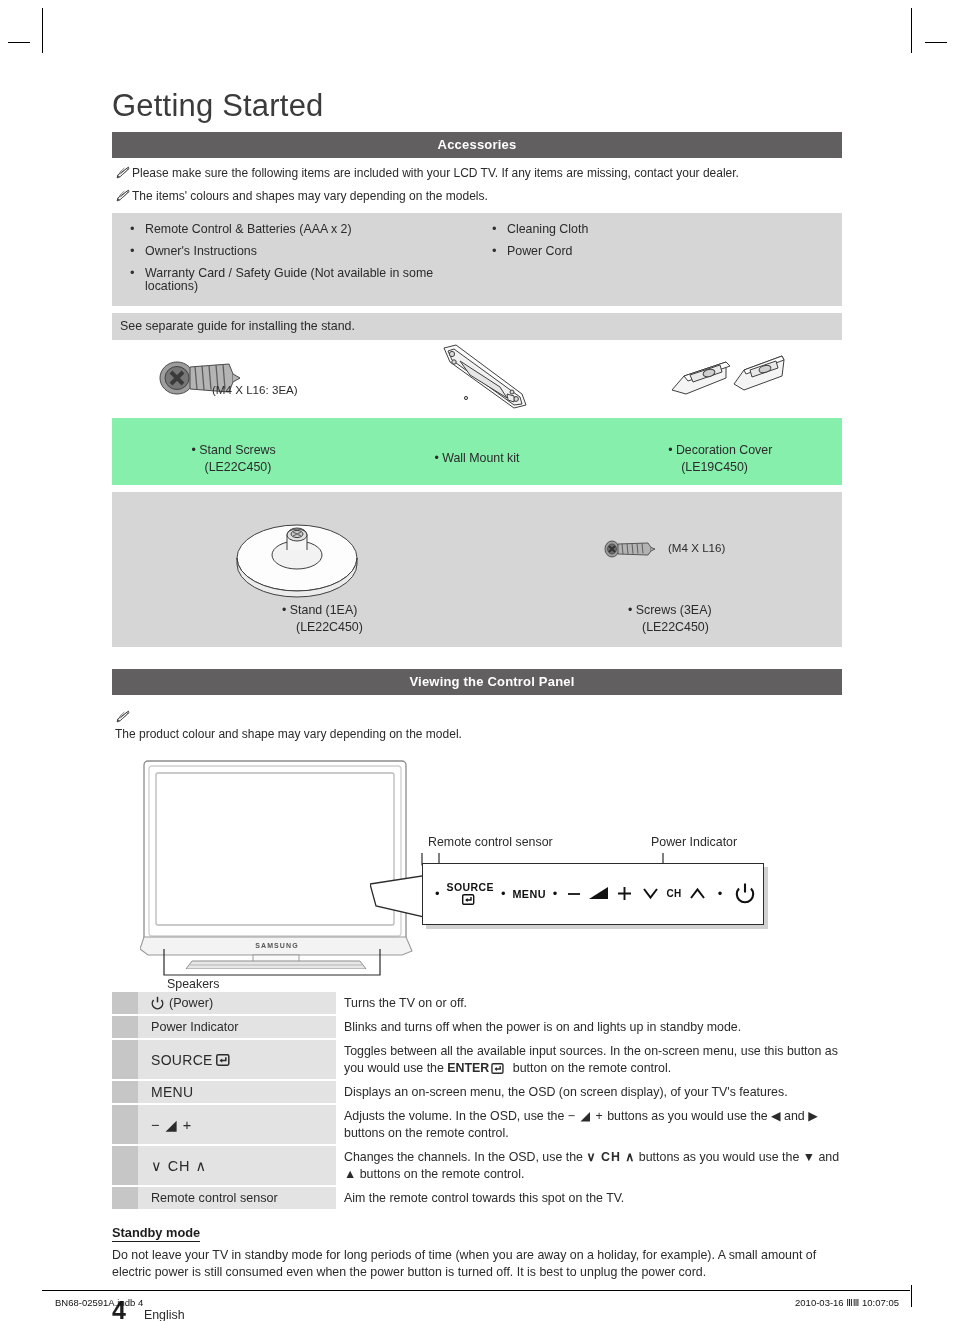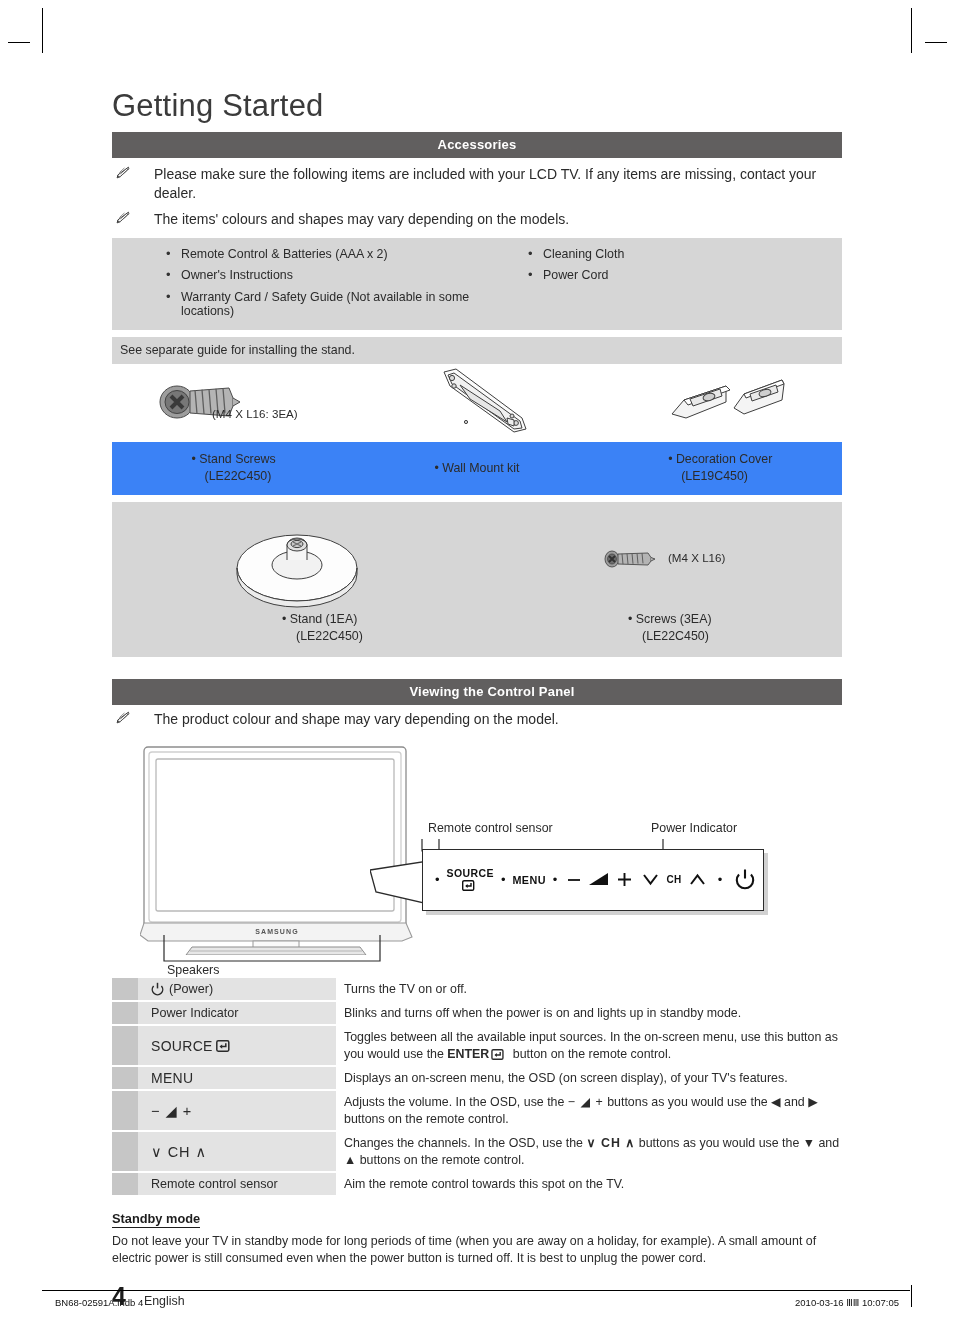--- a/index.html
+++ b/index.html
@@ -31,32 +31,32 @@
     background: #615f5f;
     color:#fff;
     text-align:center;
     font-weight:bold;
     font-size:13px;
     padding:5px 0 6px 0;
     letter-spacing:.2px;
   }
 
   .note {
-    display:flex; align-items:flex-start; gap:24px;
-    font-size:14px; line-height:1.35; color:#2b2b2b;
+    display:flex; align-items:flex-start; gap:2px;
+    font-size:12px; line-height:1.35; color:#2b2b2b;
     margin: 7px 0 0 3px;
   }
   .note .pencil { flex:0 0 auto; margin-top:1px; }
 
   .grayband { background:#d6d6d6; }
 
   .acclist {
     display:flex; padding:10px 0 12px 0;
   }
-  .acclist .col { width:50%;margin-left:36px; }
+  .acclist .col { width:50%; }
   .acclist ul { list-style:none; margin:0; padding:0; }
   .acclist li {
     font-size:12.4px; color:#2b2b2b;
     padding:0 0 8px 0; position:relative; padding-left:33px;
     line-height:1.1;
   }
   .acclist li:last-child { padding-bottom:0; }
   .acclist li:before {
     content:"•"; position:absolute; left:18px; top:-1px; font-size:13px; color:#333;
   }
@@ -66,23 +66,23 @@
   .standnote {
     background:#d6d6d6;
     font-size:12.4px; color:#2b2b2b;
     padding:6px 0 7px 8px;
     margin-top:7px;
   }
 
   .partsimgs { position:relative; height:78px; background:#fff; }
 
   .partslabels {
-    background:#3b82f6;
+    background:#86efac;
     display:flex;
-    padding:9px 0 10px 0;
+    padding:24px 0 10px 0;
     font-size:12.4px;
     color:#2b2b2b;
   }
   .partslabels .c { width:33.33%; text-align:center; line-height:1.35; }
   .partslabels .c .b { display:inline-block; text-align:left; }
   .partslabels .c .b:before { content:"•  "; }
   .partslabels .c .sub { display:block; padding-left:13px; }
 
   .standblock {
     background:#d6d6d6; margin-top:7px; height:155px; position:relative;
@@ -298,21 +298,21 @@
 
     <div class="lbl" style="left:488px;margin-left:28px;">
       <span class="b">Screws (3EA)</span>
       <span class="sub">(LE22C450)</span>
     </div>
   </div>
 
   
   <div class="bar" style="margin-top:22px;padding-left:30px;">Viewing the Control Panel</div>
 
-  <div class="note" style="margin-top:5px;">
+  <div class="note" style="margin-top:14px;flex-direction:column;">
     <span class="pencil">
       <svg width="15" height="14" viewBox="0 0 15 14">
         <path d="M13.4 1.2 L14 2.6 L5.2 10.6 L2.1 11.9 L3.0 8.8 Z" fill="#fff" stroke="#3a3a3a" stroke-width="1"></path>
         <path d="M11.8 2.4 L13.0 3.8" stroke="#3a3a3a" stroke-width="1"></path>
         <path d="M2.6 9.4 L4.5 11.3" stroke="#3a3a3a" stroke-width="1"></path>
         <path d="M4.4 6.6 L9.4 2.0 M5.6 7.9 L10.6 3.3 M6.8 9.2 L11.8 4.6" stroke="#6a6a6a" stroke-width=".8"></path>
       </svg>
     </span>
     <span>The product colour and shape may vary depending on the model.</span>
   </div>

